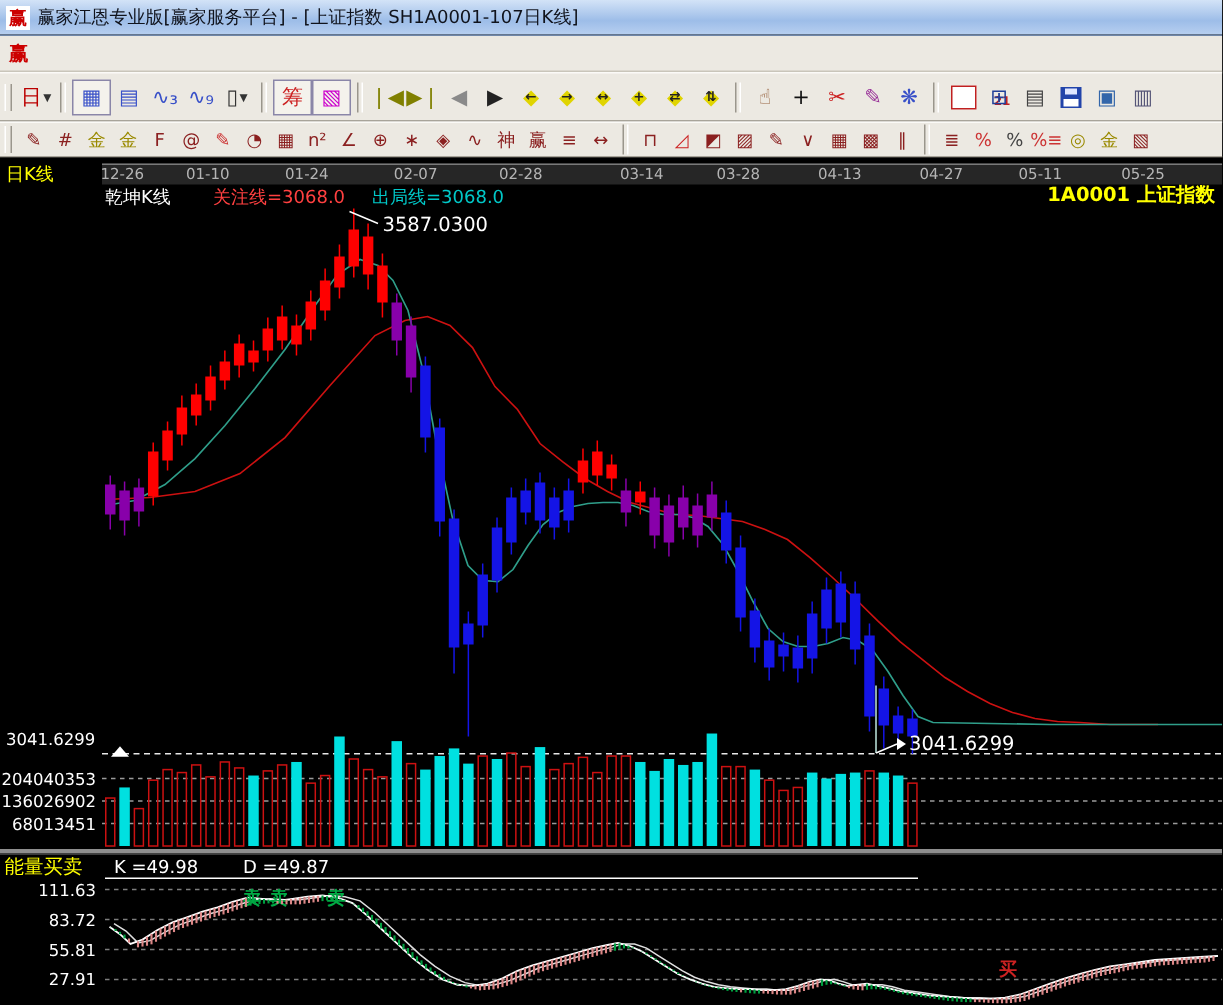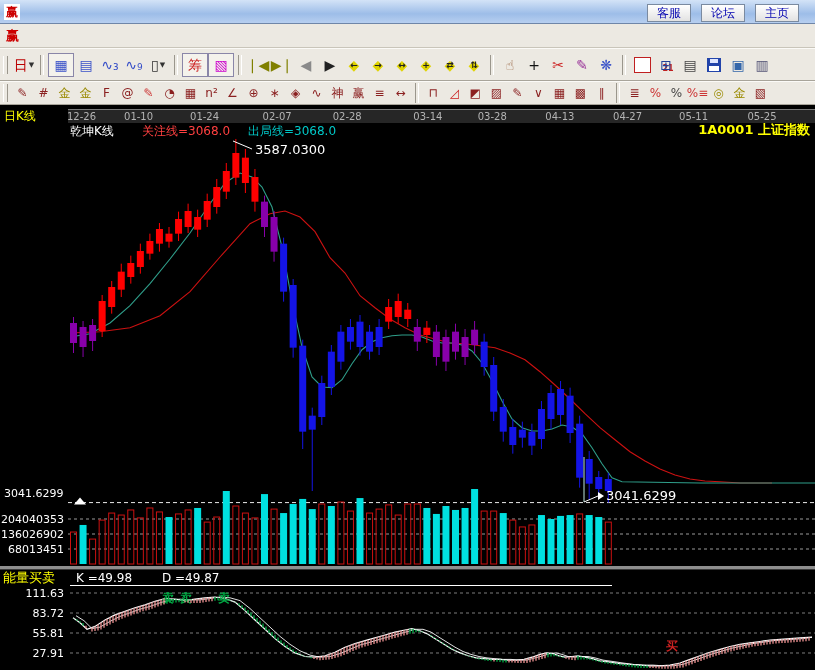--- a/index.html
+++ b/index.html
@@ -36,22 +36,22 @@
   
   .chartwrap{width:815px;height:566px;background:#000;}
   svg text{font-family:"DejaVu Sans","Liberation Sans",sans-serif;}
 </style>
 </head>
 <body>
 
 <div id="app">
   <div class="titlebar">
     <span class="logo">赢</span>
+    <span class="title">赢家江恩专业版[赢家服务平台] - [上证指数  SH1A0001-107日K线]</span>
     <span class="tb-spacer"></span>
-    <span id="titlebar-buttons"><span class="tb-btn-top">客服</span><span class="tb-btn-top">论坛</span><span class="tb-btn-top">主页</span></span>
   </div>
   <div class="menubar">
     <span class="menu-logo">赢</span>
   </div>
   <div class="toolbar row1" id="toolbar-main">
       <span class="grip"></span>
       <span class="tb-btn">
         <span class="base" style="color: rgb(187, 0, 0);">日</span>
         <span class="dd">▼</span>
       </span>

